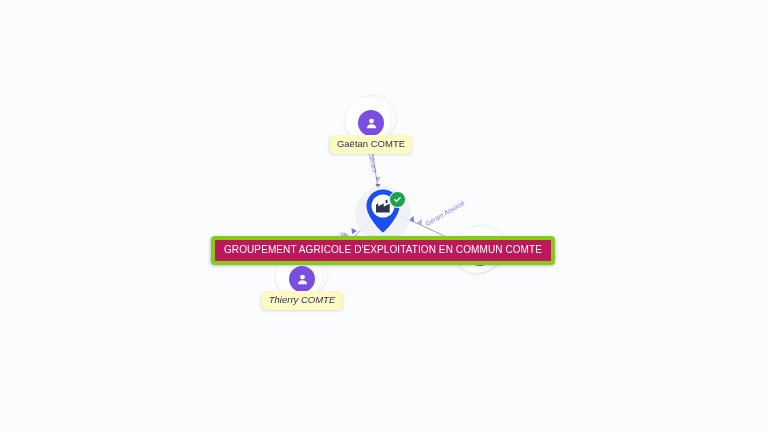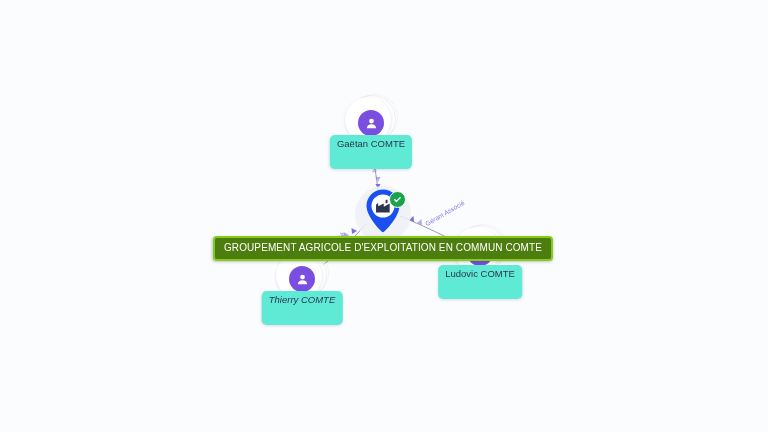--- a/index.html
+++ b/index.html
@@ -59,25 +59,25 @@
     background: #7a4ee0;
     display: flex;
     align-items: center;
     justify-content: center;
   }
   .avatar-circle svg { display: block; }
 
   .person-label {
     position: absolute;
     transform: translateX(-50%);
-    background: #5eead4;
+    background: #fef9c3;
     color: #2b3550;
     font-size: 9.5px;
     line-height: 1;
-    padding: 4px 7px 20px 7px;
+    padding: 4px 7px 5px 7px;
     border-radius: 5px;
     white-space: nowrap;
     box-shadow: 0 1px 3px rgba(40,50,90,0.16);
   }
 
   
   .company-node {
     position: absolute;
     width: 0; height: 0;
   }
@@ -105,30 +105,30 @@
     border: 1.5px solid #fbfcfe;
     display: flex;
     align-items: center;
     justify-content: center;
   }
   .verified-badge svg { display:block; }
 
   .company-banner {
     position: absolute;
     transform: translateX(-50%);
-    background: #4d7c0f;
+    background: #be185d;
     color: #ffffff;
     font-size: 10px;
     letter-spacing: .1px;
     line-height: 1;
     padding: 5px 9px 6px 9px;
     border-radius: 4px;
     white-space: nowrap;
     box-shadow: 0 1px 3px rgba(20,40,120,0.28);
-    border: 2px solid #84cc16;
+    border: 4px solid #84cc16;
   }
 
   
   .edge-label {
     position: absolute;
     color: #8d7de0;
     font-size: 6.5px;
     line-height: 1.15;
     white-space: nowrap;
     transform-origin: 0 0;
@@ -203,21 +203,20 @@
       <div class="ring r2"></div>
       <div class="ring r1"></div>
     </div>
     <div class="avatar-circle">
       <svg width="15" height="15" viewBox="0 0 24 24" fill="#ffffff">
         <circle cx="12" cy="8" r="3.8"></circle>
         <path d="M4.6 19.4c0-3.9 3.3-6.2 7.4-6.2s7.4 2.3 7.4 6.2z"></path>
       </svg>
     </div>
   </div>
-  <div class="person-label" style="left:480px; top:265px;">Ludovic COMTE</div>
 
   <div class="company-node" style="left:383px; top:212px;">
     <div class="company-halo"></div>
     <div class="pin">
       <svg width="40" height="46" viewBox="0 0 40 46">
         <path d="M20 1.5c-9.1 0-16.5 7.3-16.5 16.3 0 11.2 14 24.7 15.4 26 .6.6 1.6.6 2.2 0
                  1.4-1.3 15.4-14.8 15.4-26C36.5 8.8 29.1 1.5 20 1.5z" fill="#1a4ff0"></path>
         <circle cx="20" cy="18" r="11.5" fill="#ffffff"></circle>
         <g fill="#2b3550" transform="translate(12.4,11.5) scale(0.62)">
           <path d="M1 8.5 L1 21 L23 21 L23 6.5 L13.5 11.5 L13.5 6.5 L4.5 11 L4.5 5.5 Z"></path>

